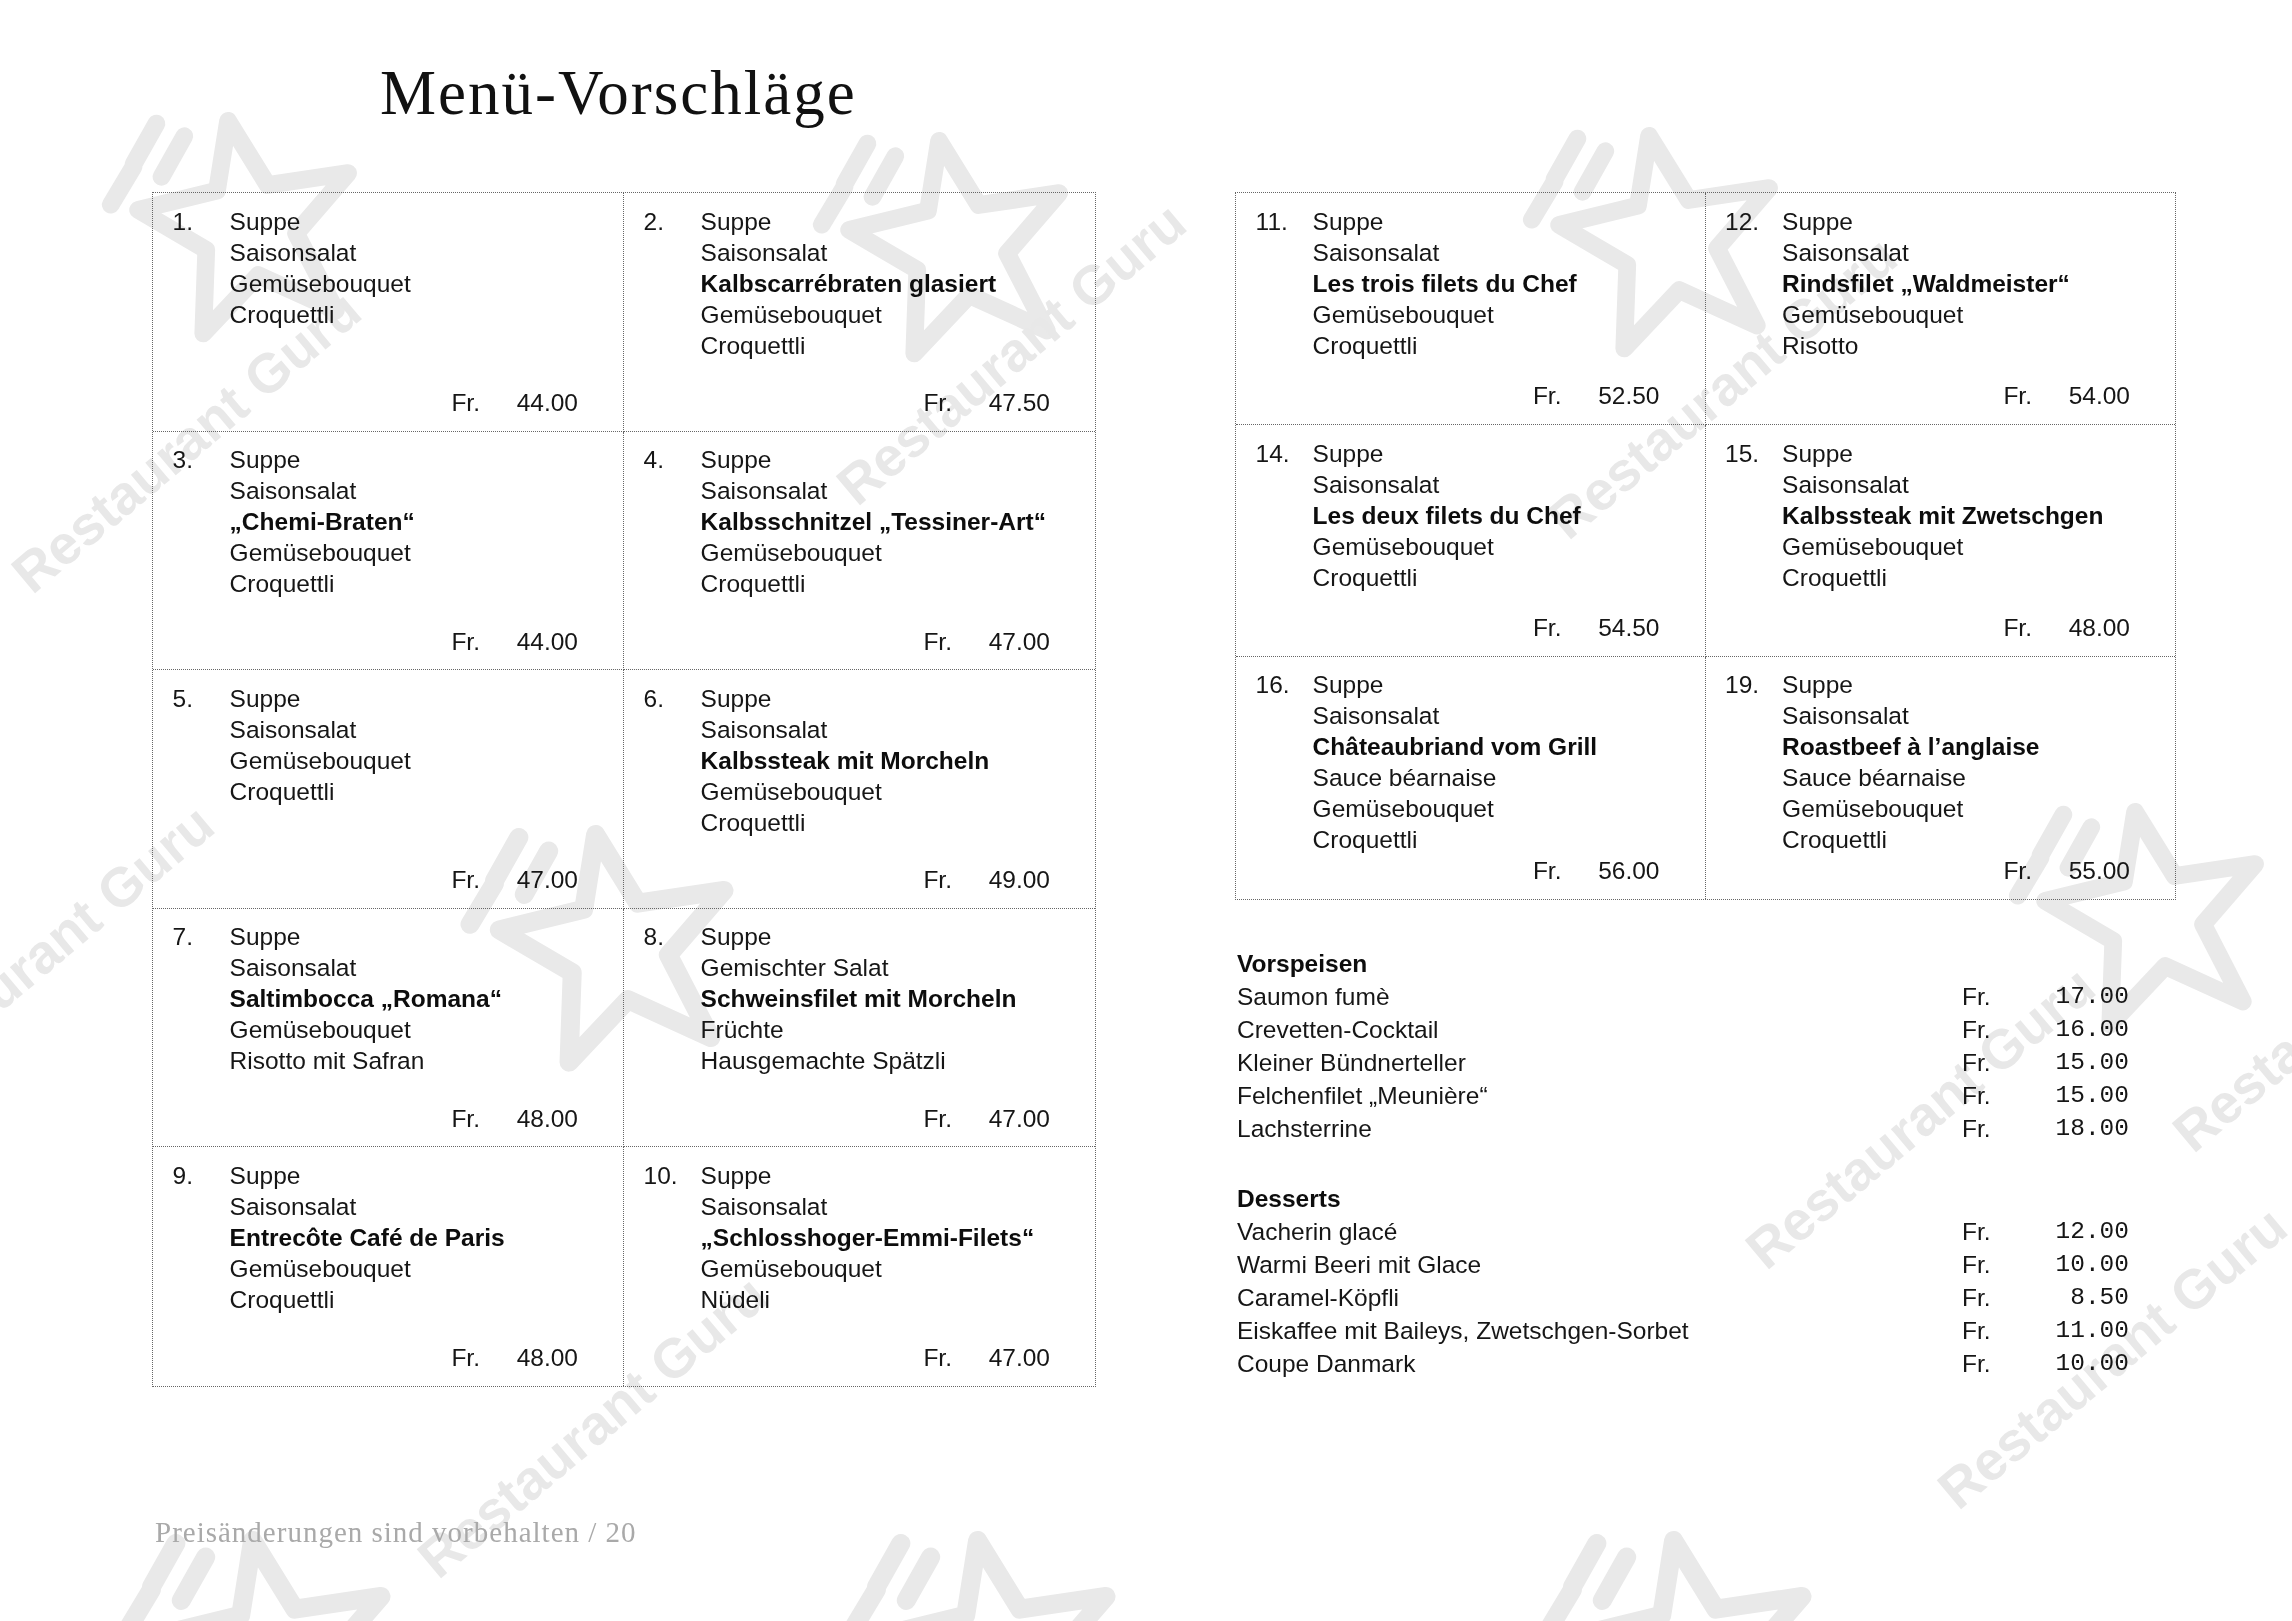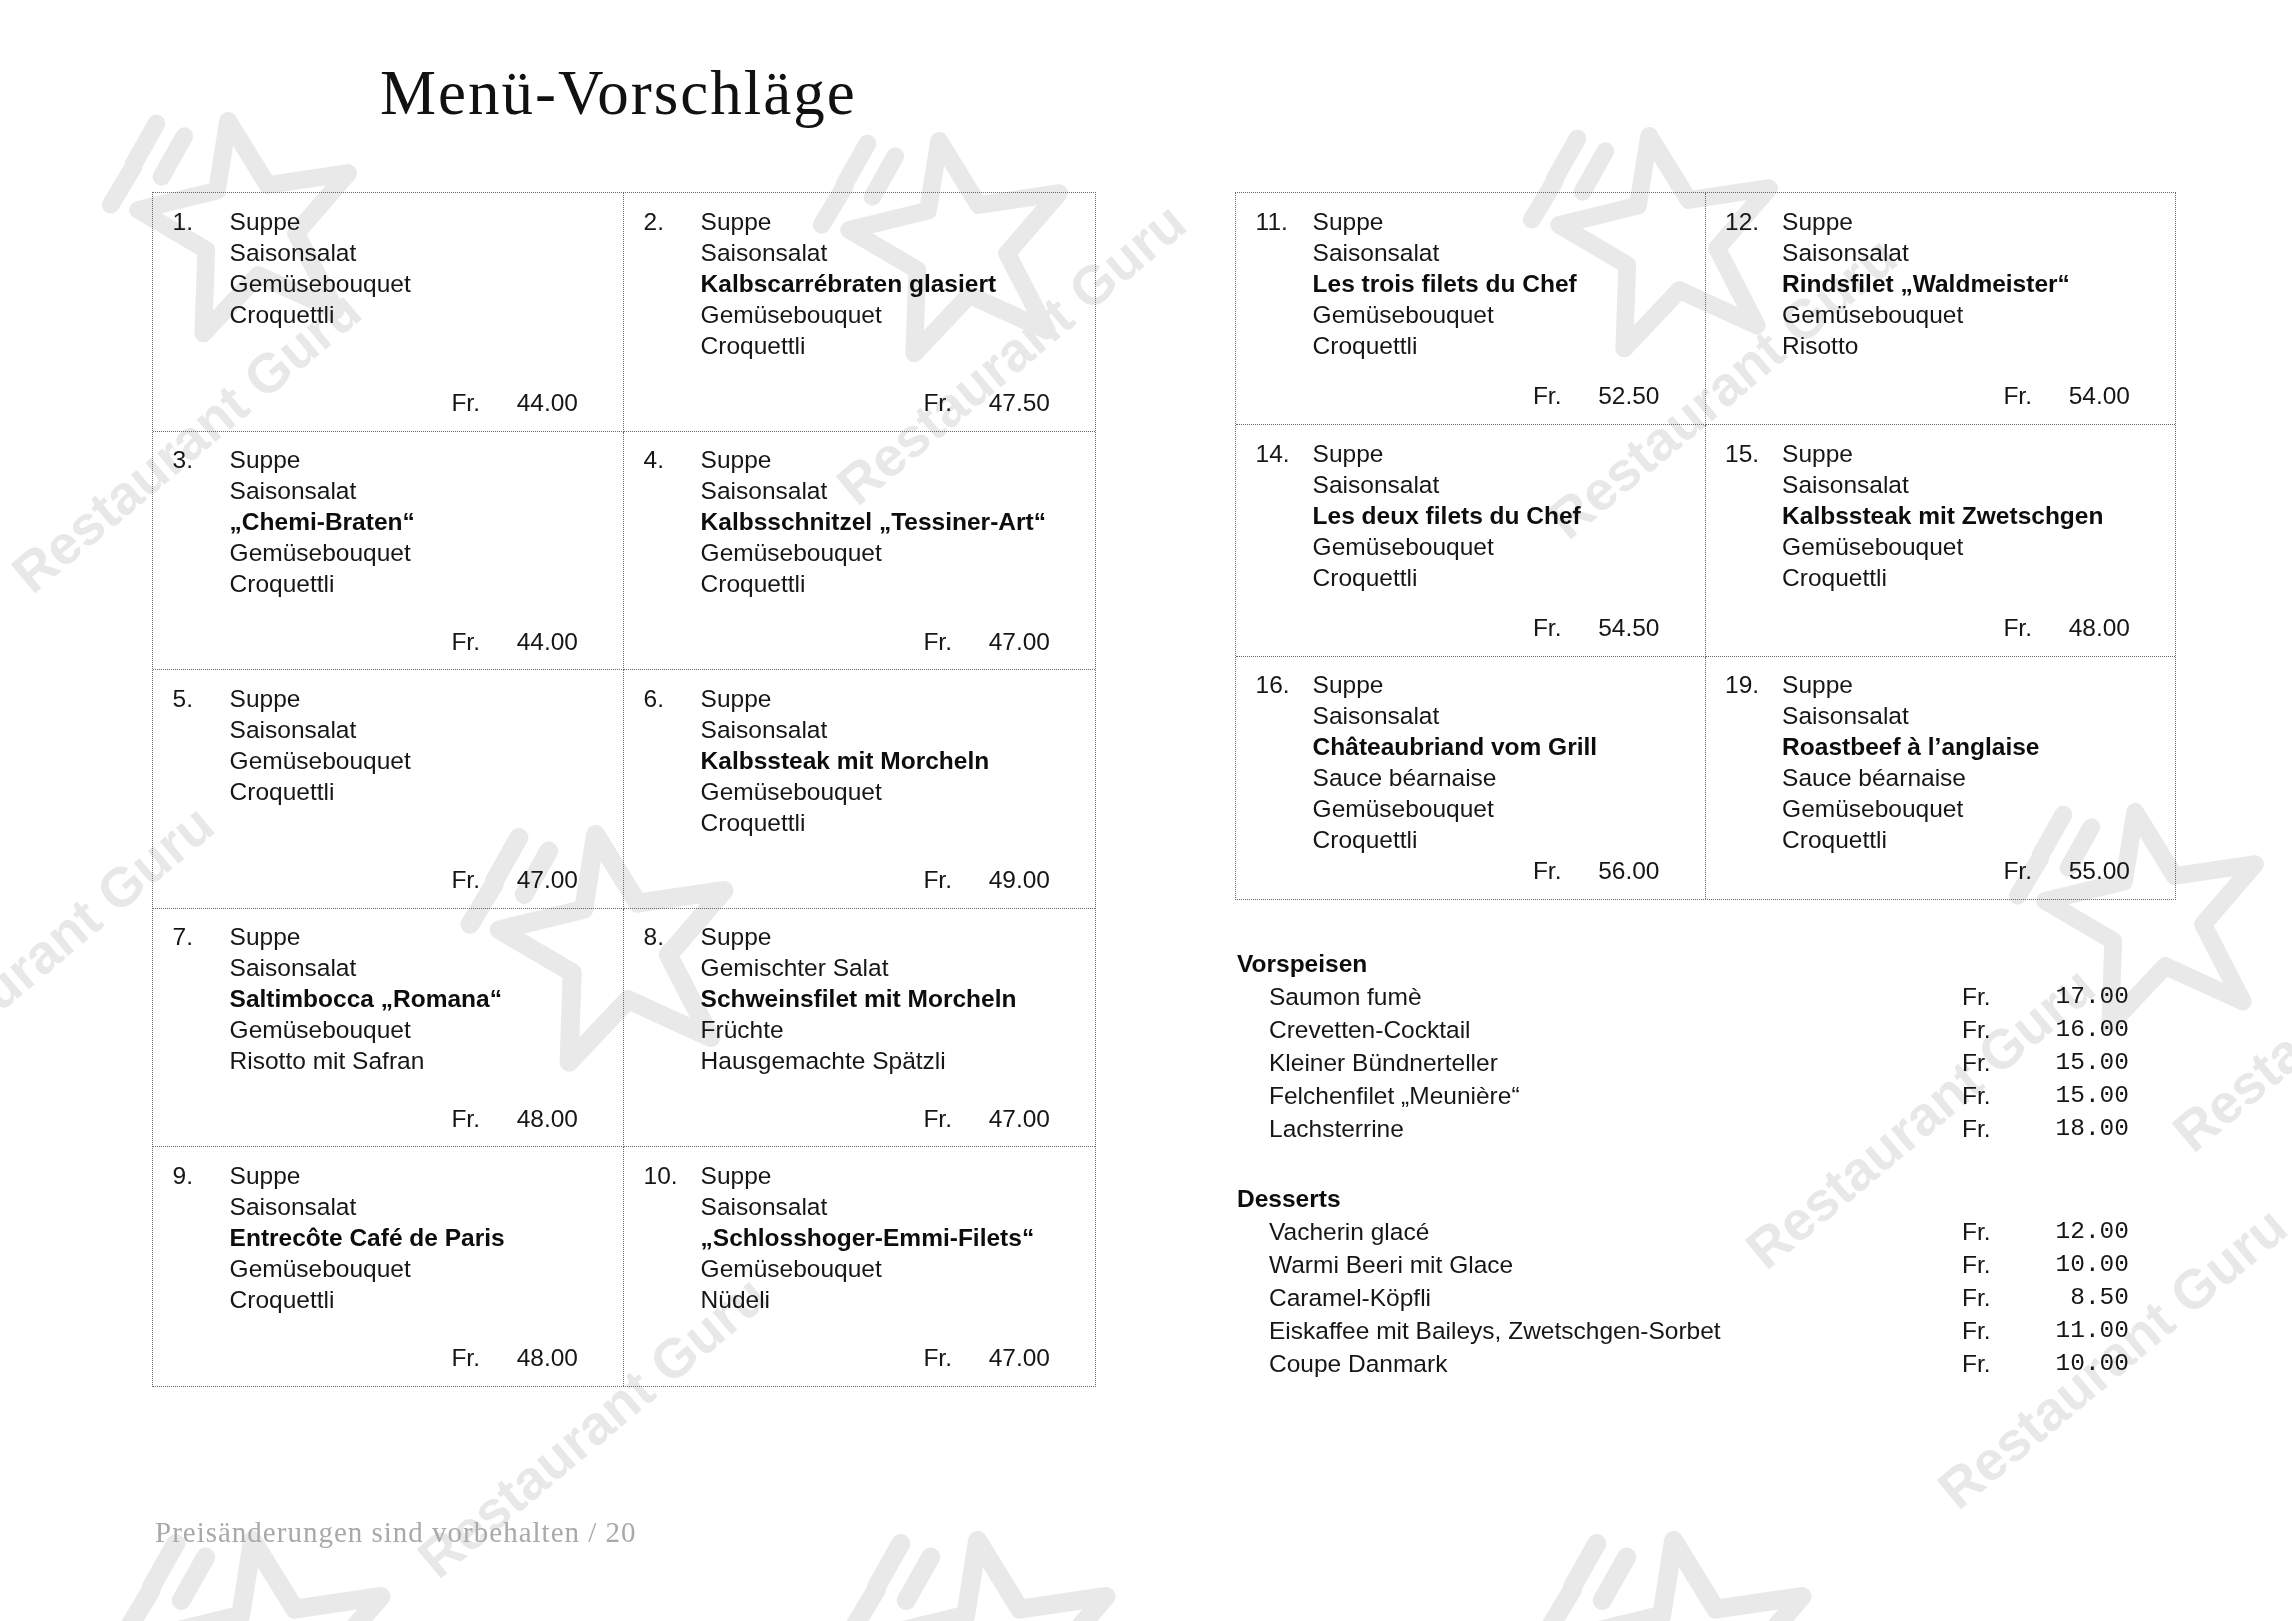--- a/index.html
+++ b/index.html
@@ -59,21 +59,21 @@
   .menu-price .amt{width:98px;text-align:right;}
   
   .section{
     position:absolute;left:1237px;width:892px;z-index:1;
     font-size:24.5px;line-height:33px;
   }
   #starters{top:947px;}
   #desserts{top:1182px;}
   .section-title{font-weight:bold;color:#0d0d0d;}
   .section-item{display:flex;}
-  .si-name{flex:1;margin-left:32px;}
+  .si-name{flex:1;}
   .si-fr{width:54px;flex-shrink:0;}
   .si-amt{width:113px;flex-shrink:0;text-align:right;font-family:Liberation Mono, monospace;}
 </style>
 </head>
 <body>
 
 <div class="page">
 
   <svg width="0" height="0" style="position:absolute" aria-hidden="true">
     <defs>

